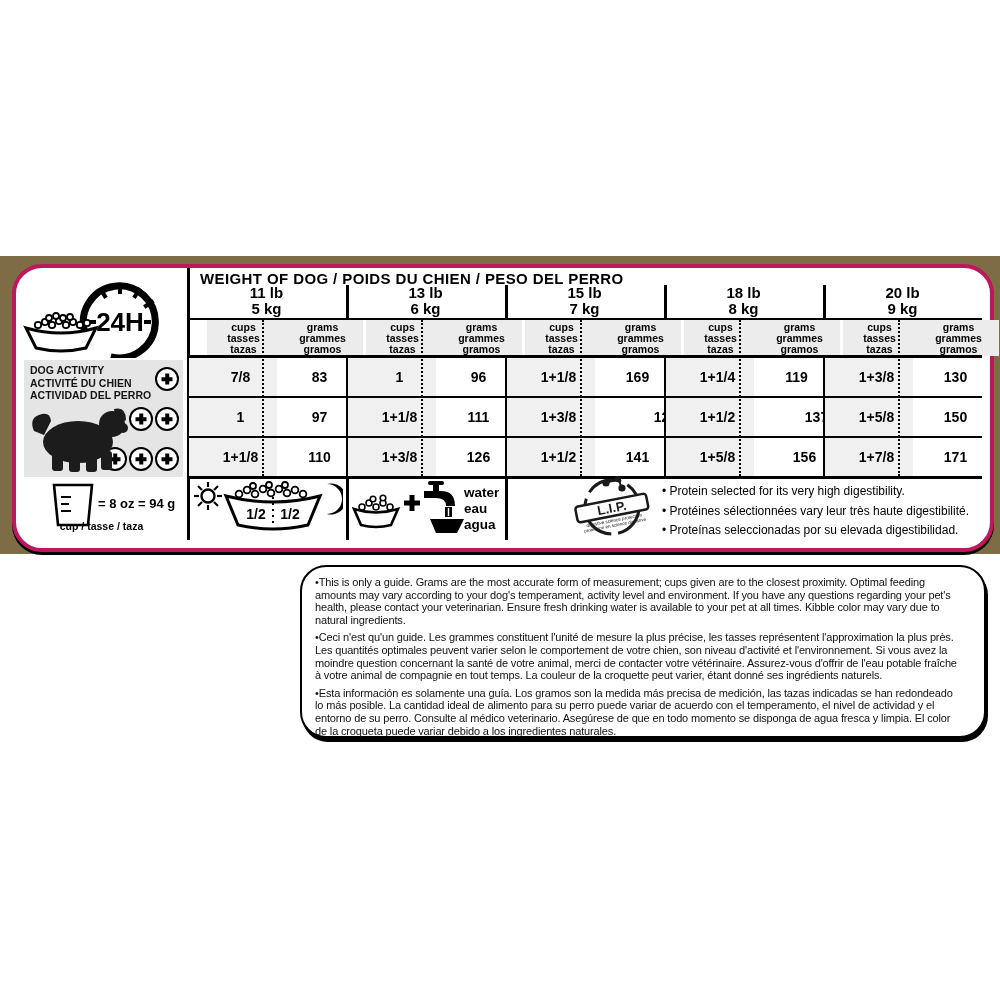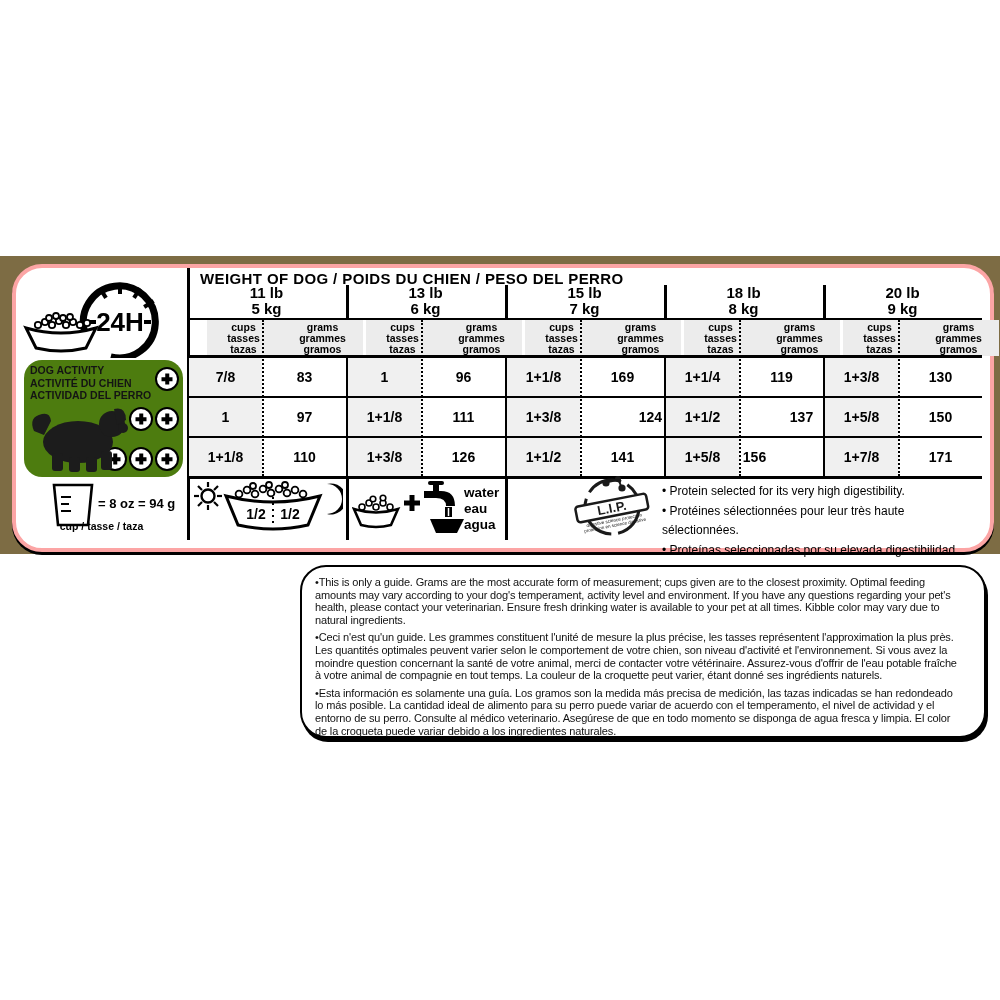--- a/index.html
+++ b/index.html
@@ -1,32 +1,32 @@
 <!DOCTYPE html>
 <html><head>
 <meta charset="utf-8">
 <style>
   html,body{margin:0;padding:0;background:#fff;}
   .screen{position:relative;width:1000px;height:1000px;background:#fff;overflow:hidden;
           font-family:"Liberation Sans","DejaVu Sans",sans-serif;color:#000;}
   .abs{position:absolute;}
   .gold-band{position:absolute;left:0;top:256px;width:1000px;height:298px;background:#7d6c44;}
   .white-box{position:absolute;left:12px;top:264px;width:974px;height:280px;background:#fff;
-             border:4px solid #fca5a5;border-radius:30px;box-shadow:0 3px 0 #000;text-decoration:underline;}
+             border:4px solid #be185d;border-radius:30px;box-shadow:0 3px 0 #000;text-decoration:underline;}
   .vline,.hline{position:absolute;background:#000;}
   .tbl-title{position:absolute;left:184px;top:2px;font-size:15px;font-weight:bold;letter-spacing:.4px;white-space:nowrap;}
   .wgroup{position:absolute;top:17px;width:159px;height:33px;text-align:center;
           font-size:15px;font-weight:bold;line-height:16px;}
   .ml{white-space:pre-line;}
   .subhdr{position:absolute;top:52px;width:156px;height:36px;background:#ececec;margin-left:18px;}
   .ulabel{position:absolute;top:2px;font-size:10.5px;font-weight:bold;line-height:11px;text-align:center;}
   .dotline{position:absolute;top:52px;height:156px;width:0;border-left:2.5px dotted #000;}
-  .cell{position:absolute;height:38px;line-height:38px;text-align:center;font-size:14px;font-weight:bold;}
+  .cell{position:absolute;height:38px;line-height:38px;text-align:center;font-size:14px;font-weight:bold;padding-left:15px;}
   .cups-bg{background:#f0f0f0;}
-  .activity-panel{position:absolute;left:8px;top:92px;width:159px;height:117px;background:#4d7c0f;border-radius:18px;}
+  .activity-panel{position:absolute;left:8px;top:92px;width:159px;height:117px;background:#e5e5e5;}
   .activity-labels{position:absolute;left:6px;top:4px;font-size:10.5px;font-weight:bold;line-height:12.5px;color:#141414;}
   .plusrow{position:absolute;right:4px;display:flex;gap:2px;}
   .plus{width:20px;height:20px;border:2.5px solid #000;border-radius:50%;background:#fff;position:relative;}
   .plus::before,.plus::after{content:"";position:absolute;background:#000;left:50%;top:50%;transform:translate(-50%,-50%);}
   .plus::before{width:11px;height:3.5px;}
   .plus::after{width:3.5px;height:11px;}
   .cup-equiv{position:absolute;left:82px;top:228px;font-size:13px;font-weight:bold;}
   .cup-label{position:absolute;left:0;top:252px;width:171px;text-align:center;font-size:10.5px;font-weight:bold;}
   .water-text{position:absolute;left:448px;top:217px;font-size:13.5px;font-weight:bold;line-height:16px;}
   .lip-bullets{position:absolute;left:646px;top:214px;width:320px;font-size:12px;line-height:19.5px;}
@@ -156,21 +156,21 @@
     <div class="cell cups-bg" style="left:809px;top:130px;width:73px;">1+5/8</div>
     <div class="cell" style="left:885px;top:130px;width:79px;">150</div>
 
     <div class="cell cups-bg" style="left:173px;top:170px;width:73px;">1+1/8</div>
     <div class="cell" style="left:249px;top:170px;width:79px;">110</div>
     <div class="cell cups-bg" style="left:332px;top:170px;width:73px;">1+3/8</div>
     <div class="cell" style="left:408px;top:170px;width:79px;">126</div>
     <div class="cell cups-bg" style="left:491px;top:170px;width:73px;">1+1/2</div>
     <div class="cell" style="left:567px;top:170px;width:79px;">141</div>
     <div class="cell cups-bg" style="left:650px;top:170px;width:73px;">1+5/8</div>
-    <div class="cell" style="left:699px;top:170px;width:79px;">156</div>
+    <div class="cell" style="left:734px;top:170px;width:79px;">156</div>
     <div class="cell cups-bg" style="left:809px;top:170px;width:73px;">1+7/8</div>
     <div class="cell" style="left:885px;top:170px;width:79px;text-align:center;">171</div>
 
     <div class="dotline" style="left:246px;"></div>
     <div class="dotline" style="left:405px;"></div>
     <div class="dotline" style="left:564px;"></div>
     <div class="dotline" style="left:723px;"></div>
     <div class="dotline" style="left:882px;"></div>
 
     <div class="hline" style="left:171px;top:50px;width:795px;height:2px;"></div>
@@ -299,21 +299,21 @@
       <g transform="rotate(-11 44 33)">
         <rect x="8" y="24" width="72" height="16" rx="3" fill="#fff" stroke="#1a1a1a" stroke-width="2.5"></rect>
         <text x="44" y="36.5" text-anchor="middle" font-size="13" font-weight="bold" fill="#1a1a1a">L.I.P.</text>
         <text x="44" y="46" text-anchor="middle" font-size="4.6" fill="#1a1a1a">digestive science protection</text>
         <text x="44" y="51" text-anchor="middle" font-size="4.6" fill="#1a1a1a">protection en science digestive</text>
       </g>
     </svg>
 
     <div class="lip-bullets">
       <div>• Protein selected for its very high digestibility.</div>
-      <div>• Protéines sélectionnées pour leur très haute sélectionnées.</div>
+      <div>• Protéines sélectionnées vary leur très haute digestibilité.</div>
       <div>• Proteínas seleccionadas por su elevada digestibilidad.</div>
     </div>
 
   </div>
 
   <div class="note-box">
     <p>•This is only a guide. Grams are the most accurate form of measurement; cups given are to the closest proximity. Optimal feeding amounts may vary according to your dog's temperament, activity level and environment. If you have any questions regarding your pet's health, please contact your veterinarian. Ensure fresh drinking water is available to your pet at all times. Kibble color may vary due to natural ingredients.</p>
     <p>•Ceci n'est qu'un guide. Les grammes constituent l'unité de mesure la plus précise, les tasses représentent l'approximation la plus près. Les quantités optimales peuvent varier selon le comportement de votre chien, son niveau d'activité et l'environnement. Si vous avez la moindre question concernant la santé de votre animal, merci de contacter votre vétérinaire. Assurez-vous d'offrir de l'eau potable fraîche à votre animal de compagnie en tout temps. La couleur de la croquette peut varier, étant donné ses ingrédients naturels.</p>
     <p>•Esta información es solamente una guía.  Los gramos son la medida más precisa de medición, las tazas indicadas se han redondeado lo más posible. La cantidad ideal de alimento para su perro puede variar de acuerdo con el temperamento, el nivel de actividad y el entorno de su perro. Consulte al médico veterinario. Asegúrese de que en todo momento se disponga de agua fresca y limpia. El color de la croqueta puede variar debido a los ingredientes naturales.</p>
   </div>

